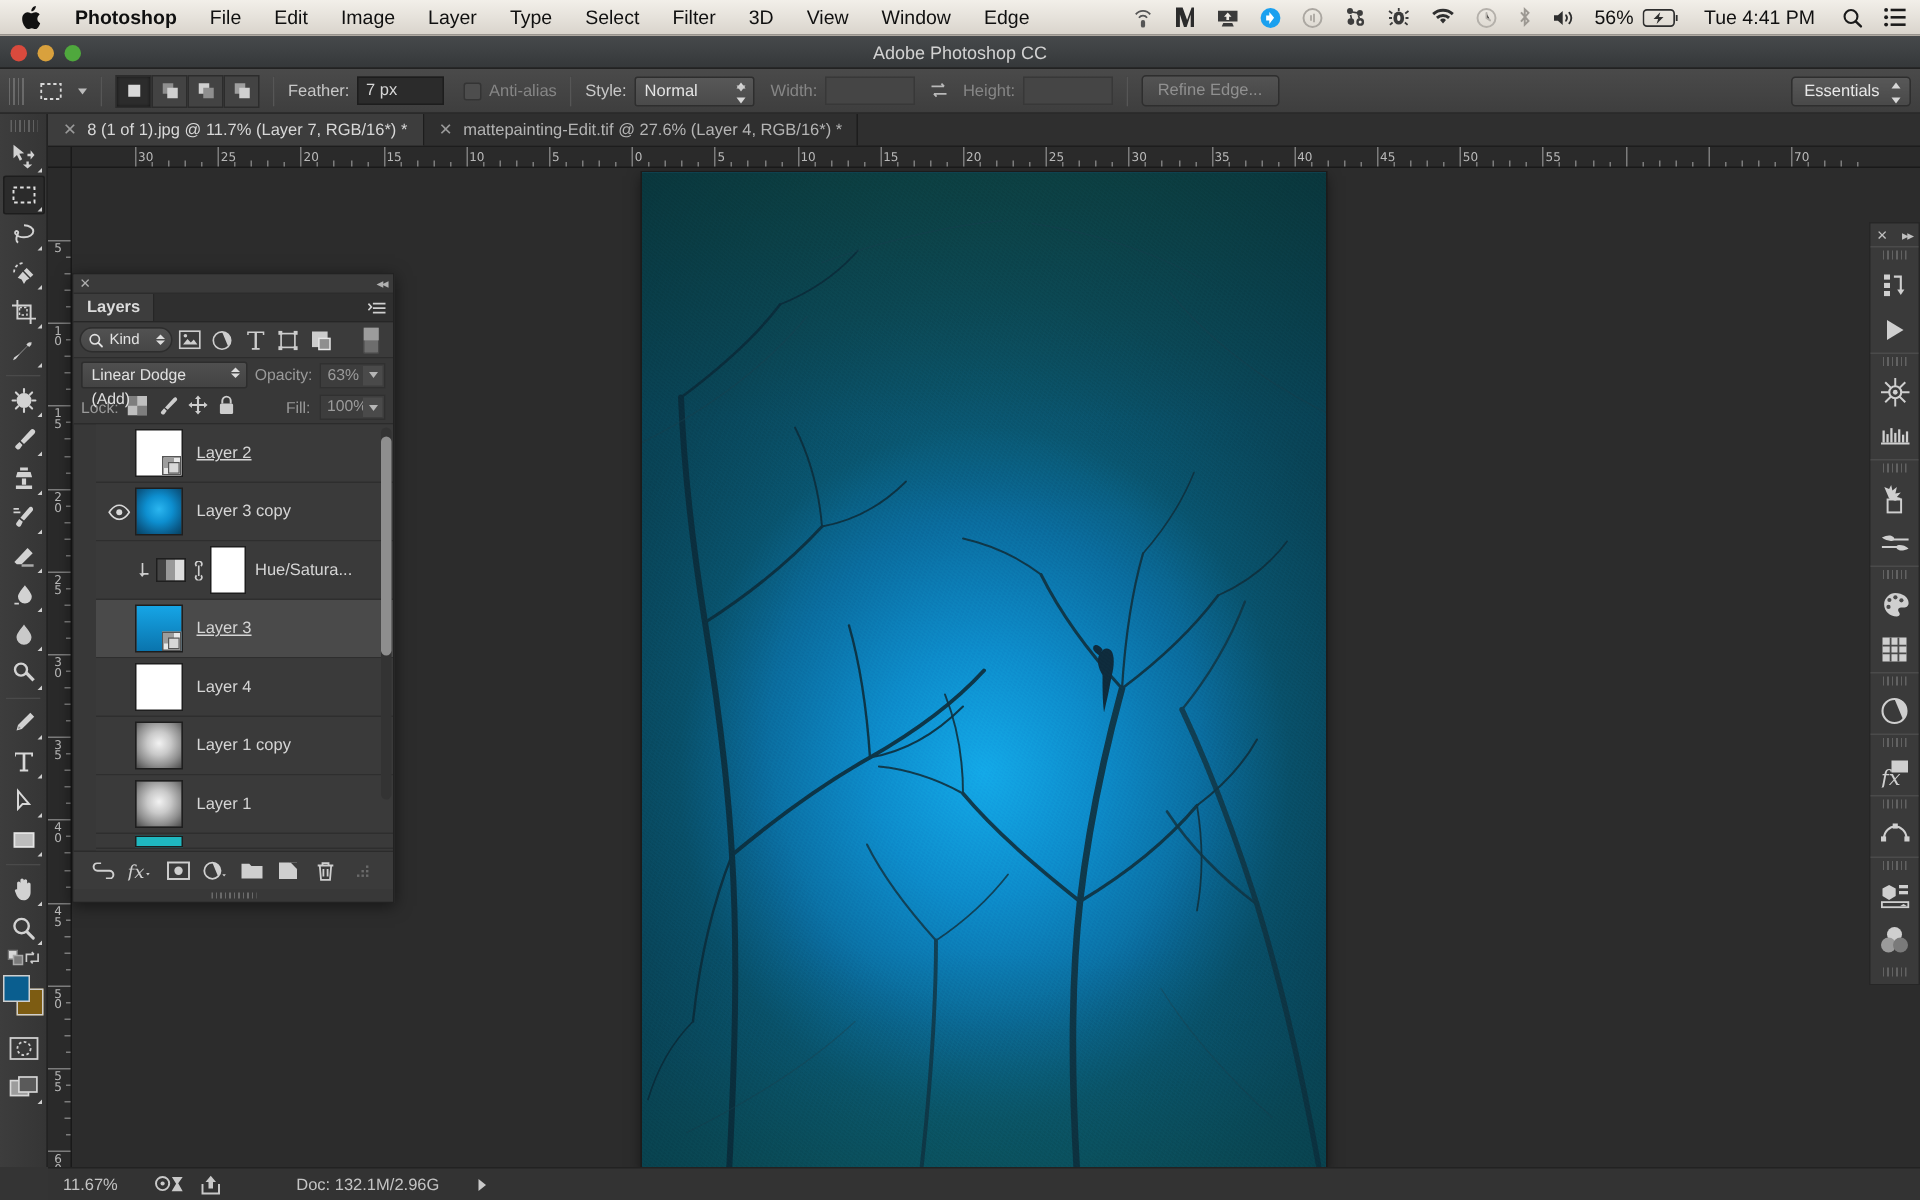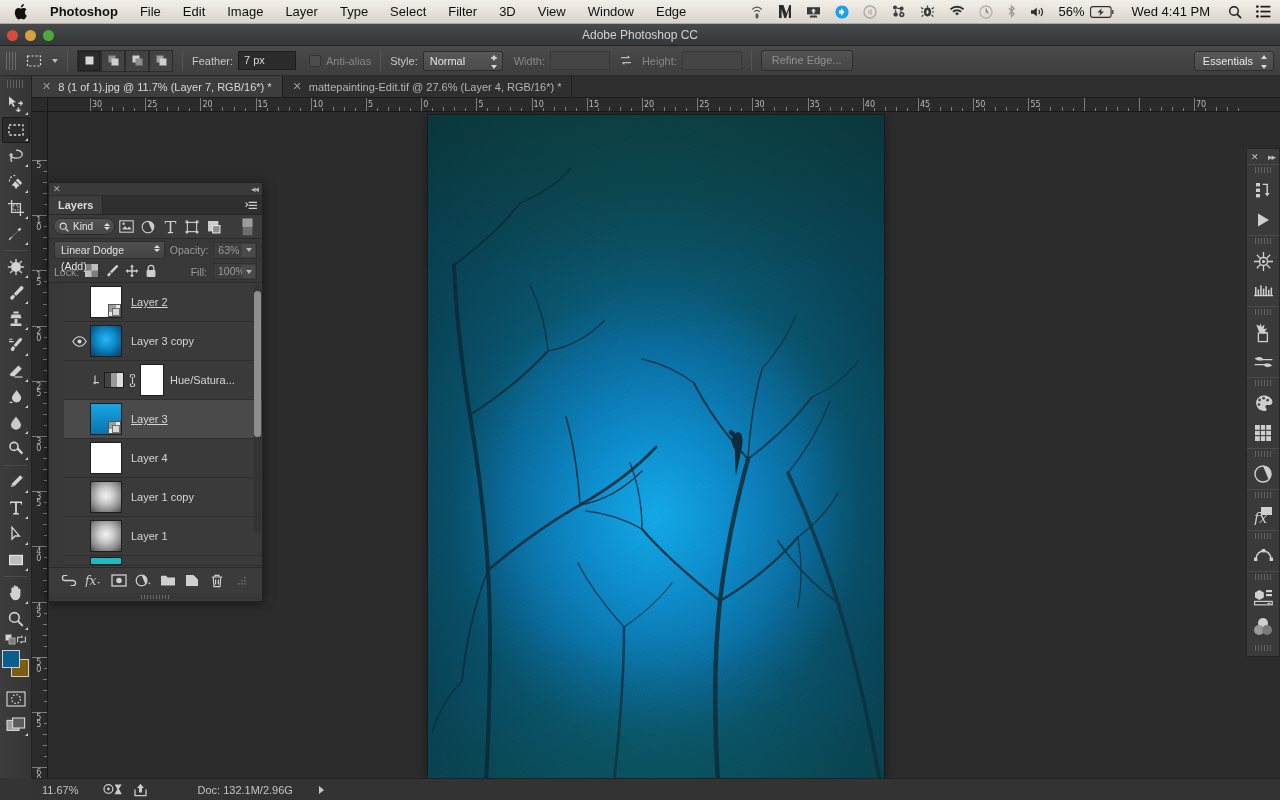--- a/index.html
+++ b/index.html
@@ -362,21 +362,21 @@
       </svg>
   </div>
   <div class="mitem" style="padding:0 4px 0 6px;">56%</div>
   <div class="sicon" style="padding:0 6px 0 2px;">
     <svg width="24" height="12" viewBox="0 0 24 12">
         <rect x="0.6" y="0.6" width="20.5" height="10.8" rx="2.4" fill="none" stroke="#2e2e2e" stroke-width="1.1"></rect>
         <path fill="#2e2e2e" d="M22.2 4h1.2v4h-1.2z"></path>
         <path fill="#2e2e2e" d="M11.8 2.2 7.4 6.6h3l-1 3.4 4.6-4.6h-3z"></path>
       </svg>
   </div>
-  <div class="mitem">Wed 4:41 PM</div>
+  <div class="mitem">Tue 4:41 PM</div>
   <div class="sicon">
     <svg width="14" height="14" viewBox="0 0 14 14">
         <circle cx="6" cy="6" r="4.3" fill="none" stroke="#1a1a1a" stroke-width="1.4"></circle>
         <path stroke="#1a1a1a" stroke-width="1.6" stroke-linecap="round" d="M9.3 9.4 12.6 12.6"></path>
       </svg>
   </div>
   <div class="sicon" style="padding-right:9px;">
     <svg width="15" height="13" viewBox="0 0 15 13">
         <g fill="#1a1a1a">
           <circle cx="1.4" cy="1.6" r="1.3"></circle>

